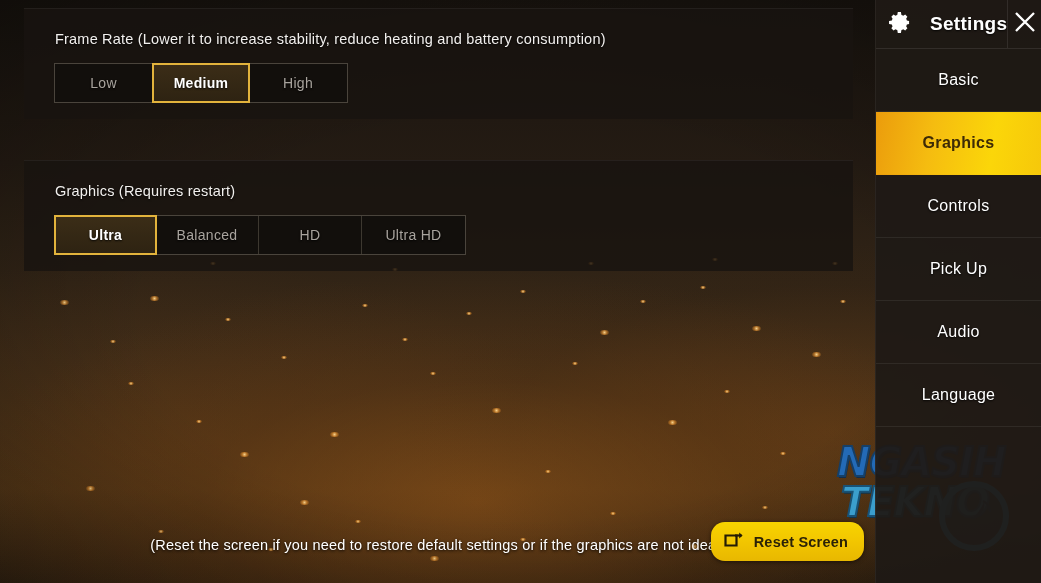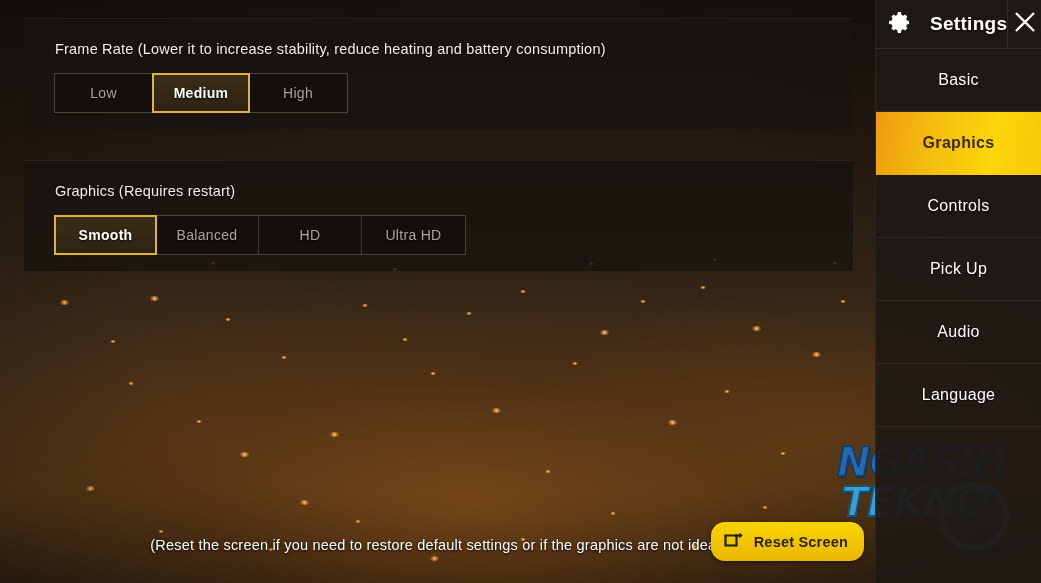--- a/index.html
+++ b/index.html
@@ -49,21 +49,21 @@
 
   
   .panel {
     position: absolute;
     left: 24px;
     width: 829px;
     background: rgba(24, 20, 16, 0.82);
     border-top: 1px solid rgba(255, 255, 255, 0.055);
     box-sizing: border-box;
   }
-  #panel-framerate { top: 18px; height: 111px; }
+  #panel-framerate { top: 8px; height: 111px; }
   #panel-graphics  { top: 160px; height: 111px; }
 
   .panel-label {
     position: absolute;
     left: 31px;
     top: 22px;
     color: #f2f0ee;
     font-size: 14.5px;
     letter-spacing: 0.2px;
     white-space: nowrap;
@@ -314,21 +314,21 @@
     <div class="segmented" id="seg-framerate">
         <div class="seg">Low</div>
         <div class="seg selected">Medium</div>
         <div class="seg">High</div>
       </div>
   </div>
 
   <div class="panel" id="panel-graphics">
     <div class="panel-label">Graphics (Requires restart)</div>
     <div class="segmented" id="seg-graphics">
-        <div class="seg selected">Smooth</div>
+        <div class="seg selected">Ultra</div>
         <div class="seg">Balanced</div>
         <div class="seg">HD</div>
         <div class="seg">Ultra HD</div>
       </div>
   </div>
 
   <div id="bottom-hint">(Reset the screen if you need to restore default settings or if the graphics are not ideal)</div>
 
   <div id="reset-btn">
     <span>

